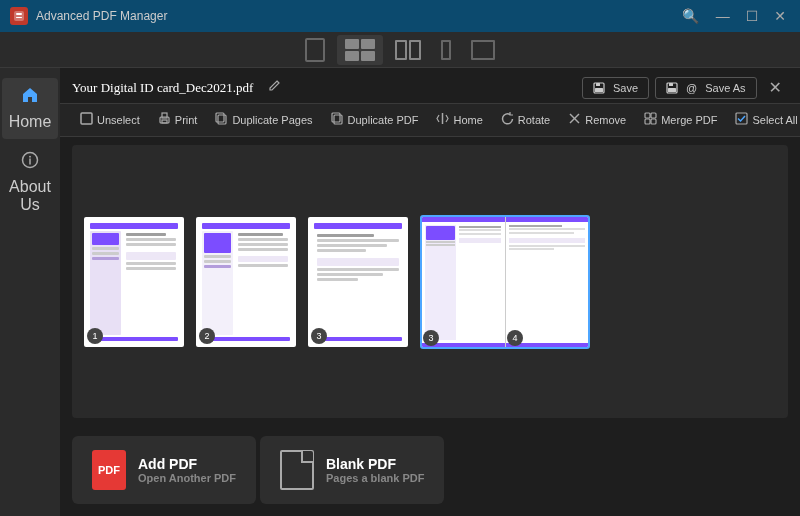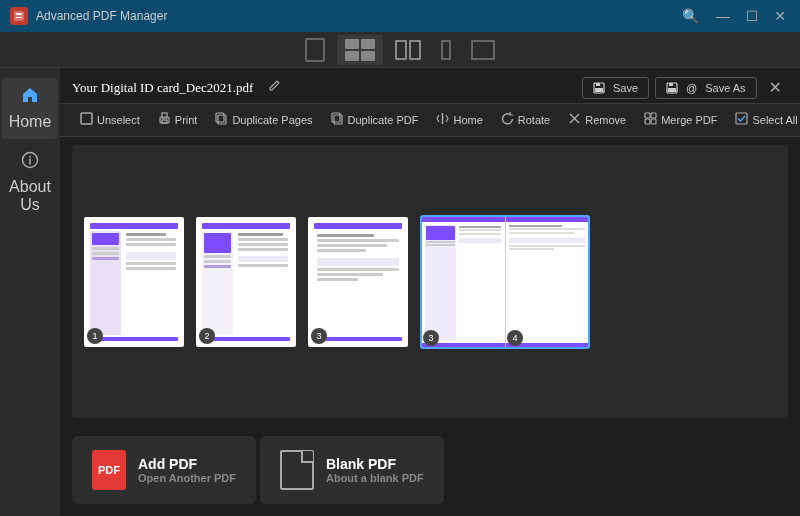--- a/index.html
+++ b/index.html
@@ -620,19 +620,19 @@
         </div>
         <div>
           <div class="add-card-text-title">Add PDF</div>
           <div class="add-card-text-sub">Open Another PDF</div>
         </div>
       </div>
       <div class="add-card">
         <div class="add-card-icon-blank"></div>
         <div>
           <div class="add-card-text-title">Blank PDF</div>
-          <div class="add-card-text-sub">About a blank PDF</div>
+          <div class="add-card-text-sub">Pages a blank PDF</div>
         </div>
       </div>
     </div>
 
   </div>
 </div>
 
 </body></html>

